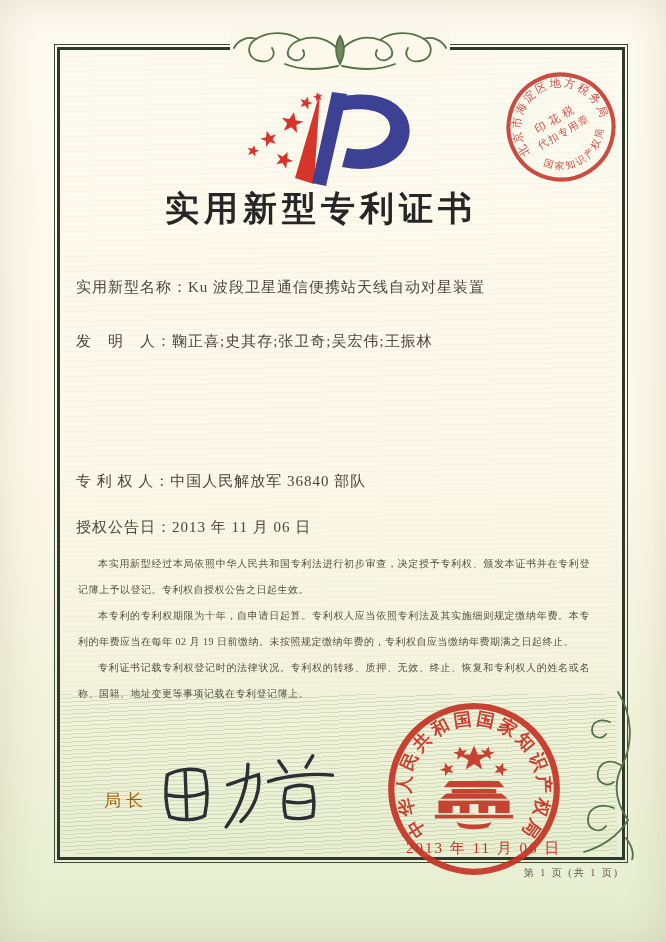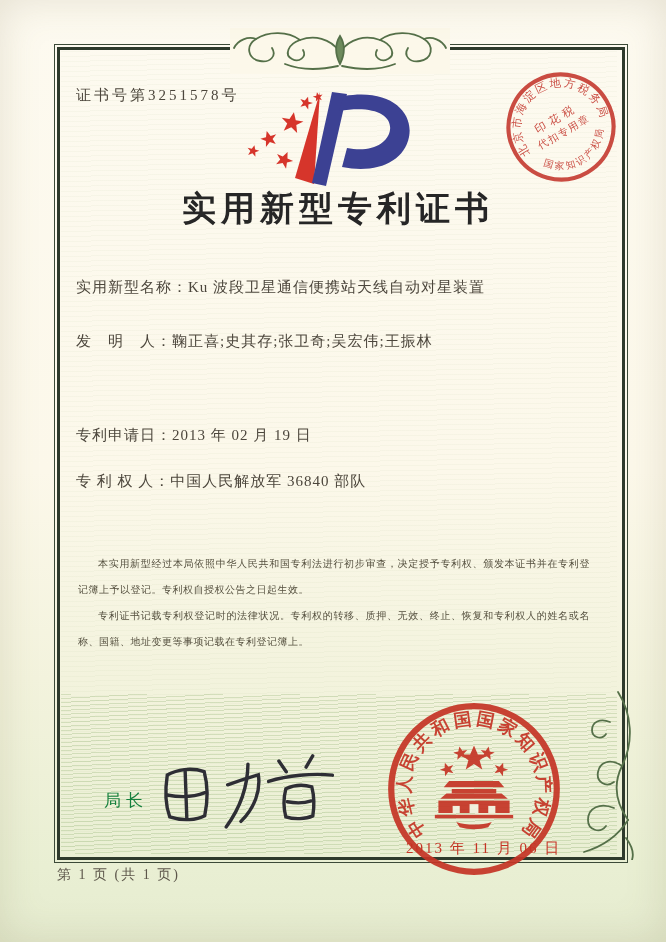--- a/index.html
+++ b/index.html
@@ -20,43 +20,43 @@
     background:repeating-linear-gradient(179deg,rgba(150,175,120,.06) 0 1px,transparent 1px 5px);
   }
   .guilloche{
     position:absolute;left:61px;top:694px;width:556px;height:160px;z-index:1;
     background:repeating-linear-gradient(177deg,rgba(120,160,88,.25) 0 1px,transparent 1px 4px);
   }
   .content{position:absolute;inset:0;z-index:2;}
   .cert-no{position:absolute;left:76px;top:86px;font-size:15px;color:#4c463c;letter-spacing:3px;}
   .logo{position:absolute;left:240px;top:90px;width:200px;height:100px;}
   .title{
-    position:absolute;left:57px;top:186px;width:562px;text-align:center;
+    position:absolute;left:40px;top:186px;width:562px;text-align:center;
     font-size:34px;font-weight:bold;color:#262626;letter-spacing:5px;
   }
   .field{position:absolute;left:76px;font-size:15px;color:#4c463c;letter-spacing:1px;white-space:nowrap;text-align:center;}
   .f0{top:278px}.f1{top:332px}.f2{top:378px}.f3{top:426px}.f4:
   {top:472px}.f4{top:472px}.f5{top:518px}
   .field .lbl{color:#4c463c;}
   .body-text{
     position:absolute;left:78px;top:551px;width:512px;
     font-size:10px;line-height:26px;color:#55503f;text-align:justify;letter-spacing:.5px;
   }
   .body-text p{margin:0;text-indent:2em;}
-  .sig-title{position:absolute;left:104px;top:789px;font-size:17px;color:#15803d;letter-spacing:5px;}
+  .sig-title{position:absolute;left:104px;top:789px;font-size:17px;color:#a16207;letter-spacing:5px;}
   .sig{position:absolute;left:152px;top:742px;width:200px;height:104px;}
   .seal{position:absolute;left:385px;top:700px;width:178px;height:178px;opacity:.92;}
   .seal-date{
     position:absolute;left:406px;top:839px;font-size:15px;color:#c53425;
     letter-spacing:2px;z-index:3;white-space:nowrap;
   }
   .stamp{position:absolute;left:501px;top:67px;width:120px;height:120px;transform:rotate(-30deg);opacity:.88;}
   .footer{
-    position:absolute;left:57px;top:866px;width:562px;text-align:left;
-    font-size:14px;color:#5c564a;letter-spacing:2px;
+    position:absolute;left:57px;top:866px;width:562px;text-align:right;
+    font-size:10px;color:#5c564a;letter-spacing:2px;
   }
   .ornament-top{position:absolute;left:230px;top:28px;width:220px;height:46px;z-index:2;background:#fcf8ea;}
   .ornament-corner{position:absolute;left:574px;top:688px;width:66px;height:172px;z-index:2;}
 </style>
 </head>
 <body>
 
 <div class="page">
 
   <div class="frame"></div>
@@ -87,21 +87,20 @@
         <path d="M40,120 C26,114 14,120 14,132 C14,142 26,146 32,138"></path>
         <path d="M54,132 C44,148 30,158 10,164"></path>
         <path d="M36,34 C26,30 18,34 18,42 C18,50 28,52 32,46"></path>
         <path d="M52,150 C58,158 60,166 58,172"></path>
       </g>
     </svg>
   </div>
 
   <div class="content">
 
-    <div class="cert-no">证书号第3251578号</div>
 
     <div class="logo">
       <svg width="200" height="100" viewBox="0 0 200 100">
         <defs>
           <path id="star" d="M0,-11 L3.2,-3.4 L11,-3.4 L4.6,1.3 L6.8,9 L0,4.2 L-6.8,9 L-4.6,1.3 L-11,-3.4 L-3.2,-3.4 Z"></path>
         </defs>
         <g fill="#d6352b">
           <use href="#star" transform="translate(66,13) scale(0.6) rotate(18)"></use>
           <use href="#star" transform="translate(78,7) scale(0.45) rotate(-12)"></use>
           <use href="#star" transform="translate(52,33) scale(1.0) rotate(10)"></use>
@@ -118,29 +117,30 @@
     </div>
 
     <div class="title">实用新型专利证书</div>
 
     <div class="field f0">
       <span class="lbl">实用新型名称：</span><span>Ku 波段卫星通信便携站天线自动对星装置</span>
     </div>
     <div class="field f1">
       <span class="lbl">发　明　人：</span><span>鞠正喜;史其存;张卫奇;吴宏伟;王振林</span>
     </div>
-    <div class="field f3">
-      <span class="lbl">专利申请日：</span><span>2013 年 02 月 19 日</span>
-    </div>
     <div class="field f4">
       <span class="lbl">专 利 权 人：</span><span>中国人民解放军 36840 部队</span>
     </div>
+    <div class="field f5">
+      <span class="lbl">授权公告日：</span><span>2013 年 11 月 06 日</span>
+    </div>
 
     <div class="body-text">
       <p>本实用新型经过本局依照中华人民共和国专利法进行初步审查，决定授予专利权、颁发本证书并在专利登记簿上予以登记。专利权自授权公告之日起生效。</p>
+      <p>本专利的专利权期限为十年，自申请日起算。专利权人应当依照专利法及其实施细则规定缴纳年费。本专利的年费应当在每年 02 月 19 日前缴纳。未按照规定缴纳年费的，专利权自应当缴纳年费期满之日起终止。</p>
       <p>专利证书记载专利权登记时的法律状况。专利权的转移、质押、无效、终止、恢复和专利权人的姓名或名称、国籍、地址变更等事项记载在专利登记簿上。</p>
     </div>
 
     <div class="sig-title">局长</div>
 
     <div class="sig" title="">
       <svg width="200" height="104" viewBox="0 0 200 104">
         <g fill="none" stroke="#2e2e35" stroke-width="3.4" stroke-linecap="round" transform="rotate(-2 100 52)">
           <path d="M16,30 C13,46 13,60 17,72 C30,77 44,76 52,72 C56,56 56,41 53,28 C40,23 26,25 16,30 Z"></path>
           <path d="M34,26 C34,42 34,58 34,74"></path>

